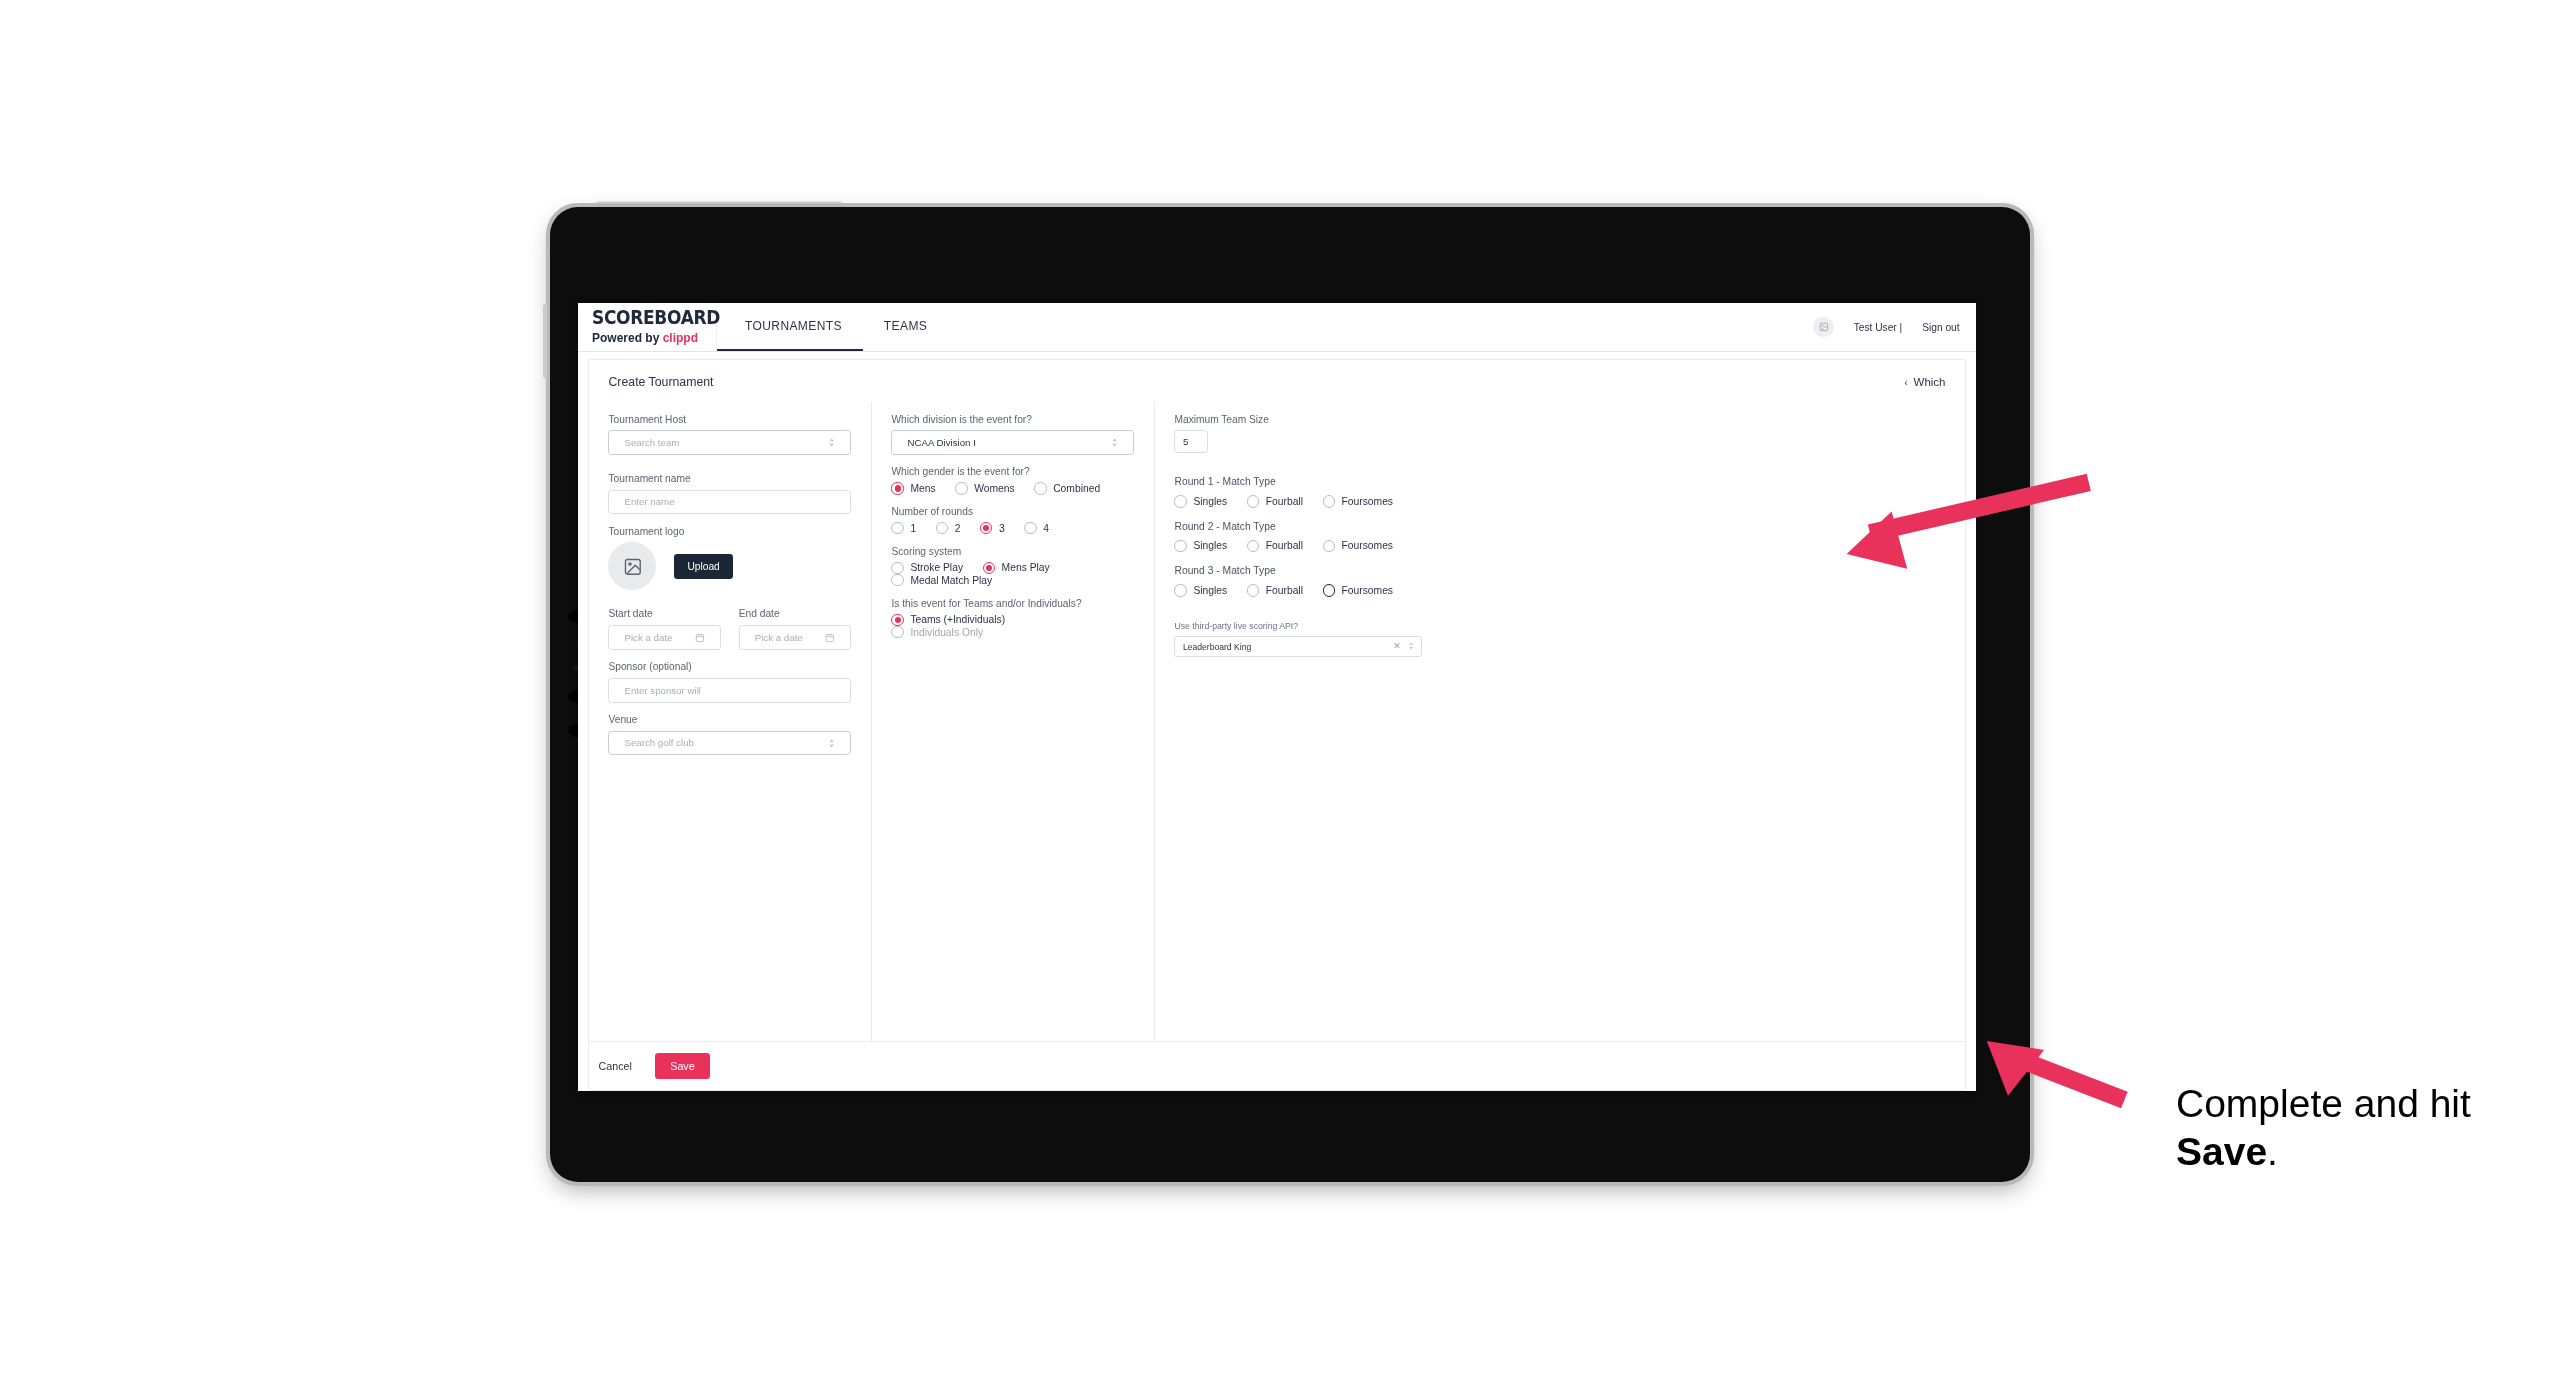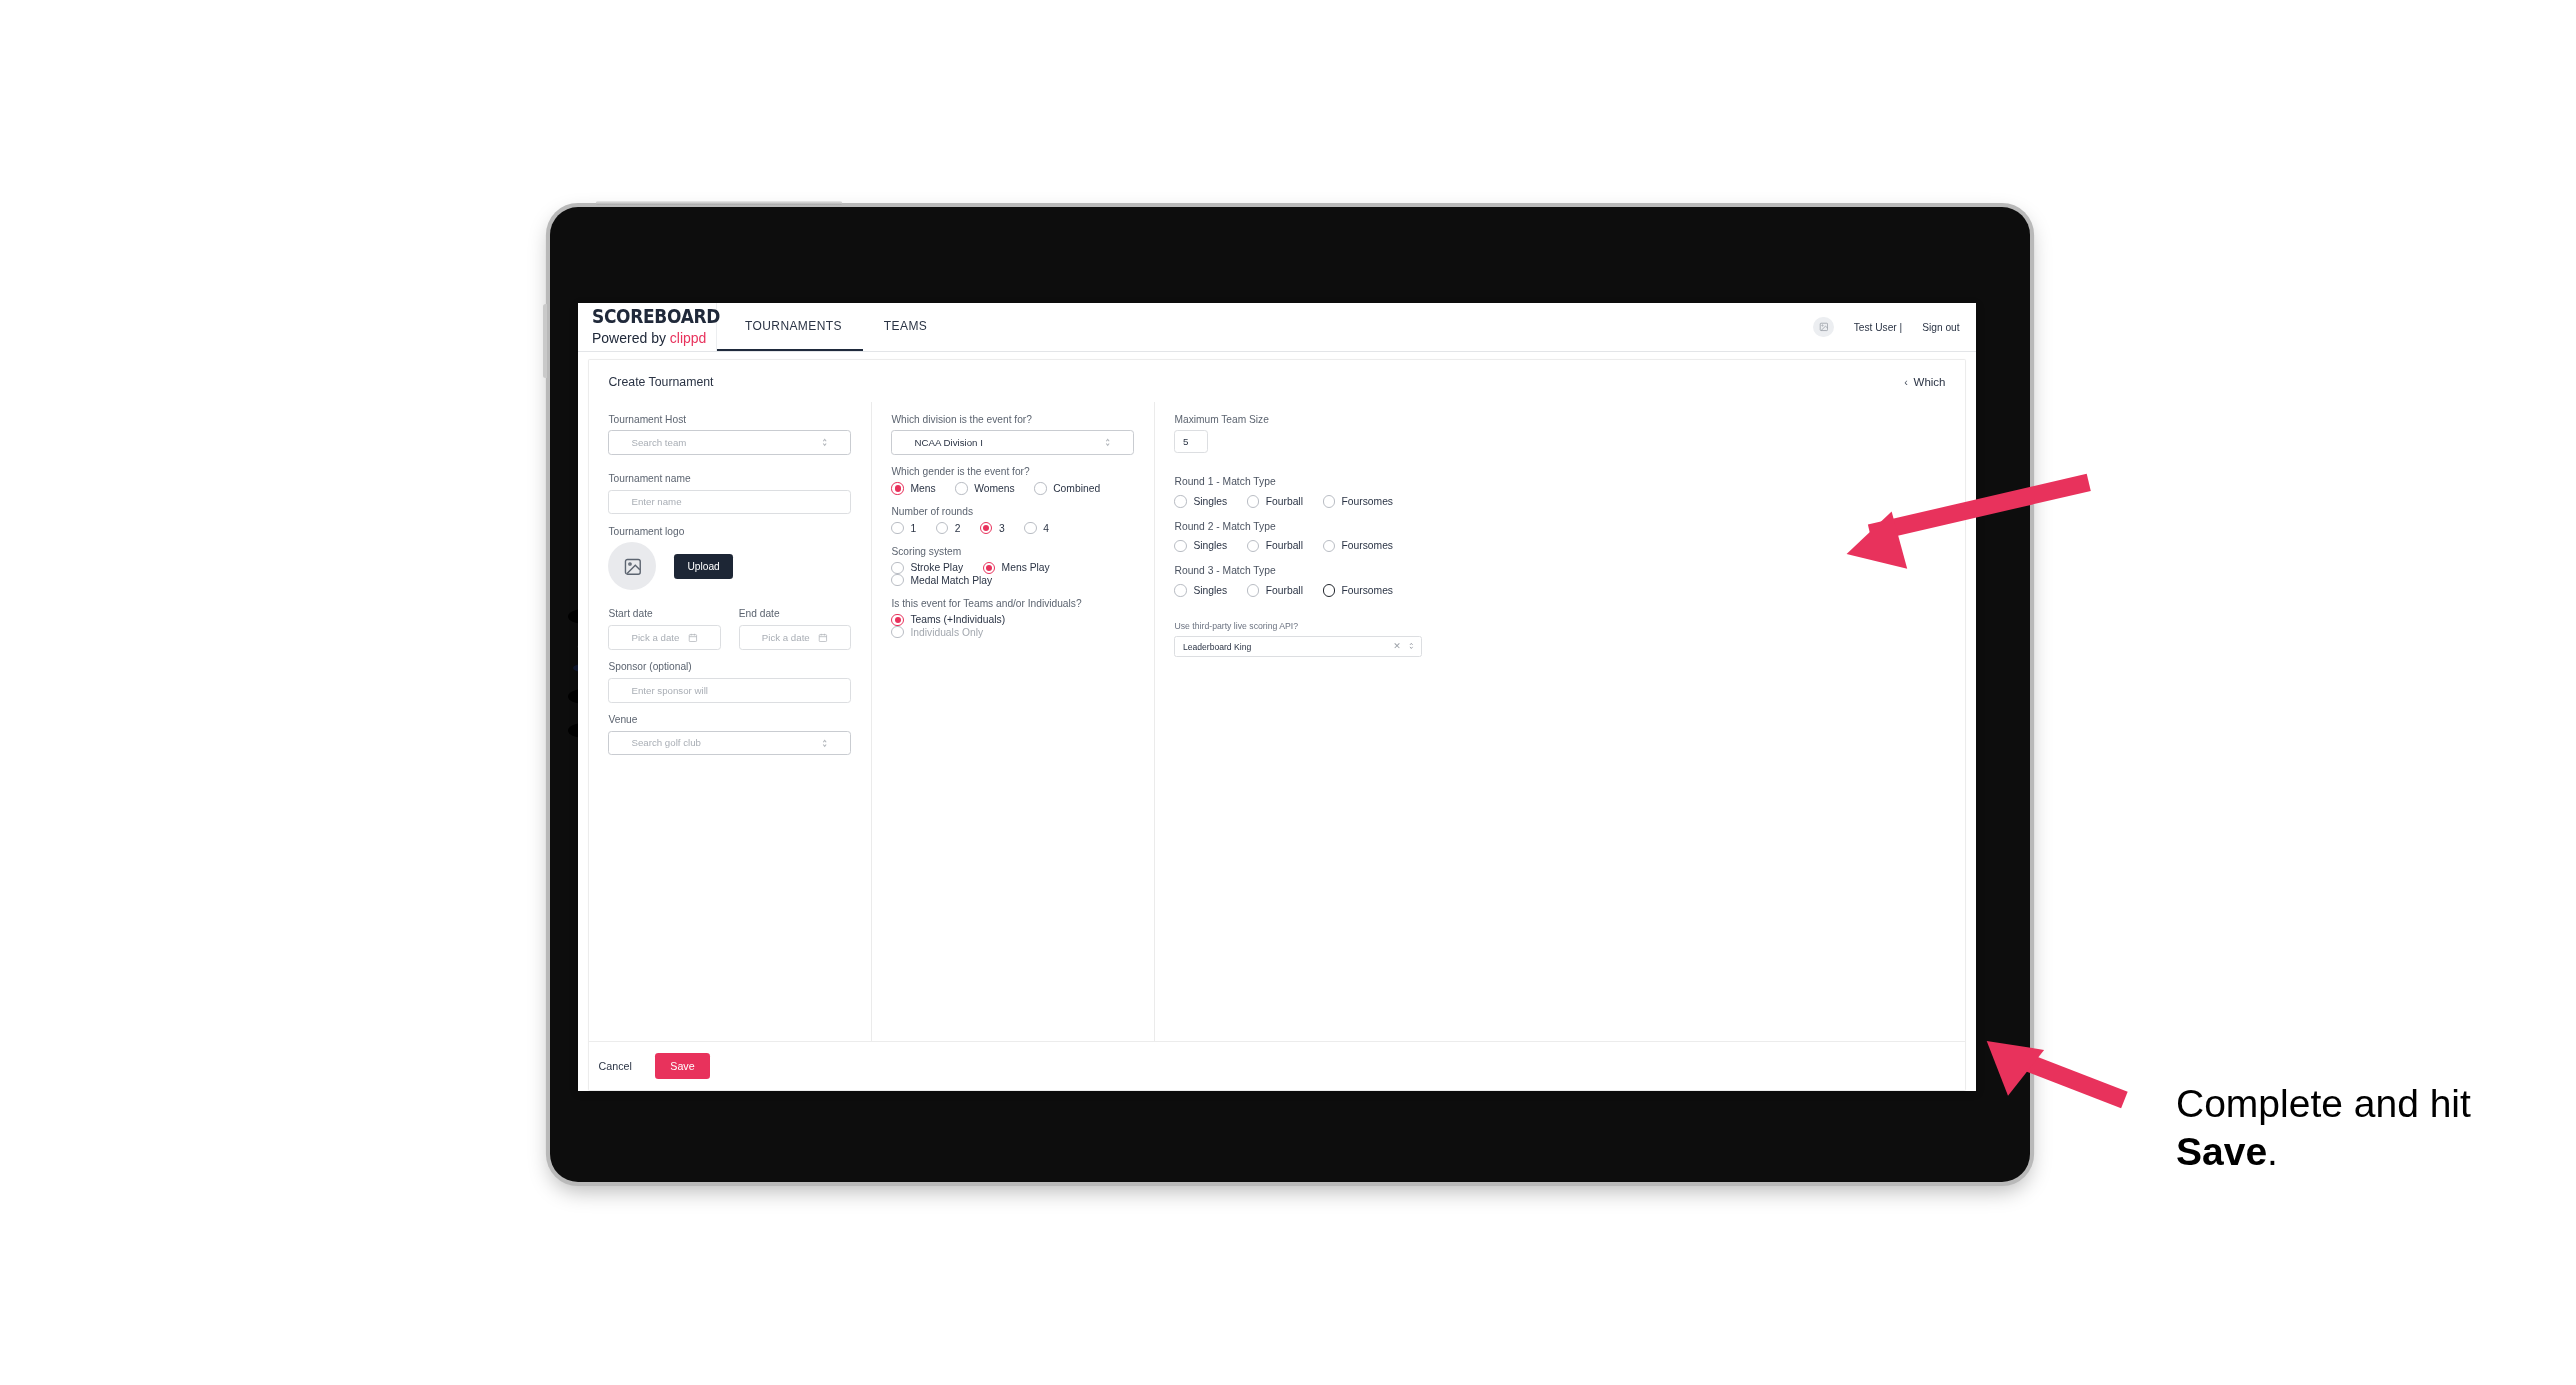--- a/index.html
+++ b/index.html
@@ -58,21 +58,21 @@
     width:139px; display:flex; flex-direction:column; justify-content:center;
     padding-left:14px;
     border-right:0.8px solid #eceef0;
   }
   .brand-title {
     font-family:"DejaVu Sans", sans-serif;
     font-weight:bold; font-size:17px; letter-spacing:-0.3px;
     color:#20293a; line-height:1;
     transform: scaleY(1.12); transform-origin: left center;
   }
-  .brand-sub { font-size:14px; color:#20293a; font-weight:normal; margin-top:4.9px; }
+  .brand-sub { font-size:12px; color:#20293a; font-weight:bold; margin-top:4.9px; }
   .brand-sub .accent { color:#e8325c; }
 
   .navtabs { display:flex; align-items:stretch; }
   .navtab {
     display:flex; align-items:center; padding:0 21px;
     font-size:12px; color:#2b3445; letter-spacing:0.4px;
     border-bottom:2.5px solid transparent;
     cursor:pointer;
   }
   .navtab.active { border-bottom-color:#1f2a3c; font-weight:500; }
@@ -108,21 +108,21 @@
   .col { padding: 11.5px 19.7px 0 19.7px; }
   .col.c1 { width: 283px; border-right:0.8px solid #ebebeb; }
   .col.c2 { width: 283px; border-right:0.8px solid #ebebeb; }
   .col.c3 { flex:1; }
 
   .field-label { font-size:10.2px; color:#5c6470; margin-bottom:5.7px; }
   .q-label { font-size:10.2px; color:#5c6470; margin-bottom:4.9px; margin-top:11.5px; }
 
   .input {
     width:100%; height:24.6px; border:0.8px solid #c9ccd1; border-radius:3.3px;
-    display:flex; align-items:center; padding:0 22px;
+    display:flex; align-items:center; padding:0 15px;
     font-size:9.7px; color:#a9aeb5; background:#fff;
     position:relative;
   }
   .input.soft { border-color:#dcdee1; }
   .input .val { color:#2b3445; }
   .input .ico { margin-left:auto; display:flex; align-items:center; gap:7.4px; color:#b4b8bd; }
   .spacer-22 { height:18px; }
   .spacer-14 { height:11.5px; }
 
   

